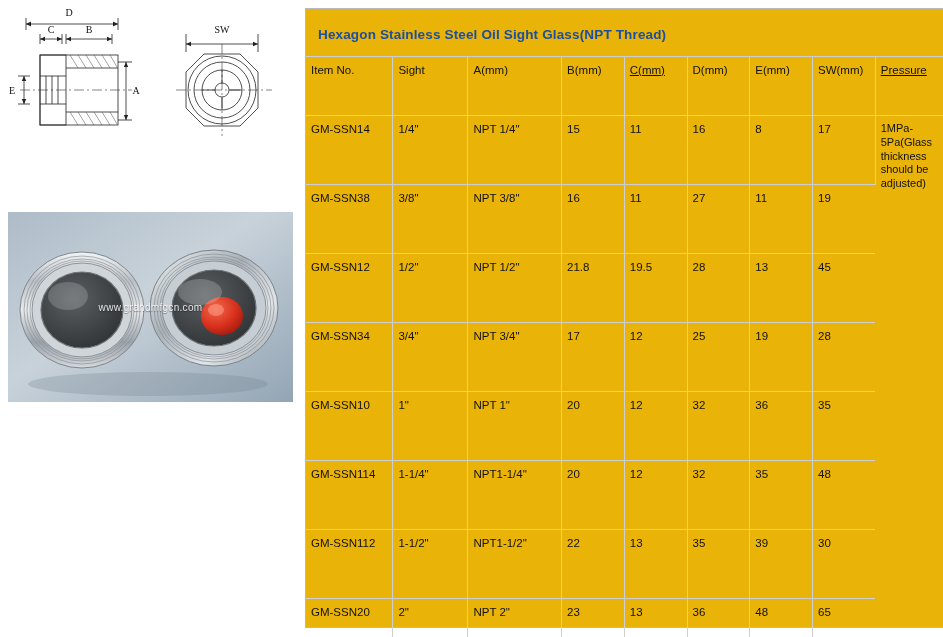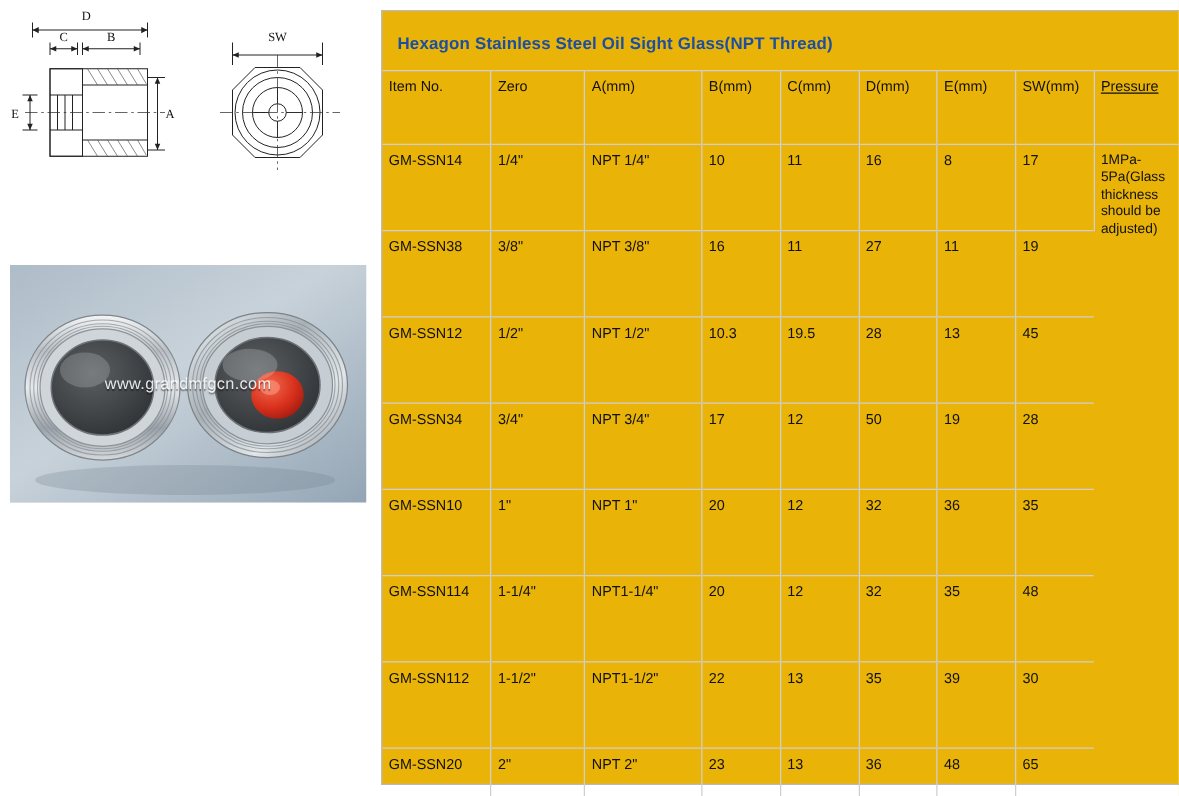--- a/index.html
+++ b/index.html
@@ -43,21 +43,21 @@
     height: 190px;
     overflow: hidden;
     background: linear-gradient(160deg,#a8b6c4 0%, #c3ced8 35%, #b4c0cb 70%, #9fb0bf 100%);
   }
   #product-photo .wm {
     position: absolute;
     left: 50%;
     top: 50%;
     transform: translate(-50%,-50%);
     color: rgba(255,255,255,0.88);
-    font-size: 13px;
+    font-size: 10px;
     letter-spacing: .3px;
     text-shadow: 0 1px 1px rgba(0,0,0,.45);
     white-space: nowrap;
     z-index: 9;
     font-family: "Liberation Sans", sans-serif;
     text-align: center;
   }
 
   
   #table-panel {
@@ -95,21 +95,21 @@
     word-wrap: break-word;
   }
   table.spec tr > td:last-child,
   table.spec tr > th:last-child { border-right: none; }
   table.spec thead th { height: 46px; vertical-align: top; }
   table.spec tbody td { height: 56px; }
   .col-item { width: 74px; }
   .col-size { width: 62px; }
   .col-a    { width: 80px; }
   .col-b    { width: 50px; }
-  .col-c    { width: 50px; }
+  .col-c    { width: 50px; text-decoration: underline; }
   .col-d    { width: 50px; }
   .col-e    { width: 50px; }
   .col-sw   { width: 50px; }
   .col-pres { width: 62px; text-decoration: underline; }
   .col-temp { width: 100px; }
   .merged {
     vertical-align: middle;
     font-size: 11px;
     line-height: 1.3;
   }
@@ -286,37 +286,37 @@
   </div>
 </div>
 
 <div id="table-panel">
   <div id="doc-title">Hexagon Stainless Steel Oil Sight Glass(NPT Thread)</div>
 
   <table class="spec">
     <thead>
       <tr>
         <th class="col-item">Item No.</th>
-        <th class="col-size">Zero</th>
+        <th class="col-size">Sight</th>
         <th class="col-a">A(mm)</th>
         <th class="col-b">B(mm)</th>
         <th class="col-c">C(mm)</th>
         <th class="col-d">D(mm)</th>
         <th class="col-e">E(mm)</th>
         <th class="col-sw">SW(mm)</th>
         <th class="col-pres">Pressure</th>
         <th class="col-temp">Temperature</th>
       </tr>
     </thead>
     <tbody>
       <tr>
         <td>GM-SSN14</td>
         <td>1/4"</td>
         <td>NPT 1/4"</td>
-        <td>10</td>
+        <td>15</td>
         <td>11</td>
         <td>16</td>
         <td>8</td>
         <td>17</td>
         <td class="merged" rowspan="8">1MPa-5Pa(Glass thickness should be adjusted)</td>
         <td class="merged" rowspan="8">Metric and BSP Thread DIN3869-ED Gaskets for Sealing. Below Zero 25 to 180 Centigrade(FKM/Viton)</td>
       </tr>
       <tr>
         <td>GM-SSN38</td>
         <td>3/8"</td>
@@ -324,33 +324,33 @@
         <td>16</td>
         <td>11</td>
         <td>27</td>
         <td>11</td>
         <td>19</td>
       </tr>
       <tr>
         <td>GM-SSN12</td>
         <td>1/2"</td>
         <td>NPT 1/2"</td>
-        <td>10.3</td>
+        <td>21.8</td>
         <td>19.5</td>
         <td>28</td>
         <td>13</td>
         <td>45</td>
       </tr>
       <tr>
         <td>GM-SSN34</td>
         <td>3/4"</td>
         <td>NPT 3/4"</td>
         <td>17</td>
         <td>12</td>
-        <td>50</td>
+        <td>25</td>
         <td>19</td>
         <td>28</td>
       </tr>
       <tr>
         <td>GM-SSN10</td>
         <td>1"</td>
         <td>NPT 1"</td>
         <td>20</td>
         <td>12</td>
         <td>32</td>

